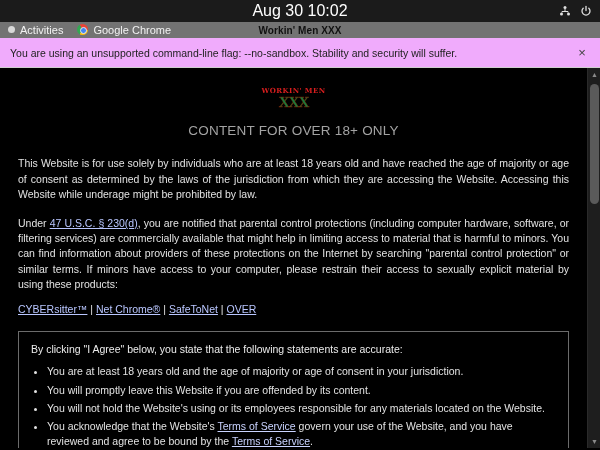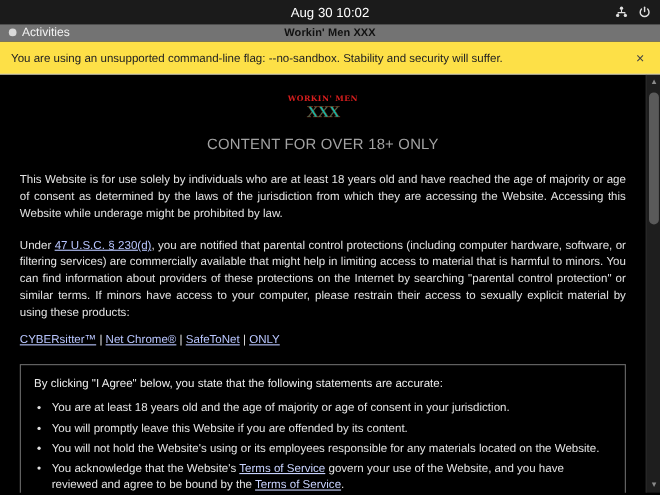--- a/index.html
+++ b/index.html
@@ -34,21 +34,21 @@
   }
   .chrome-glyph::after {
     content: ""; position: absolute; left: 3px; top: 3px;
     width: 5px; height: 5px; border-radius: 50%;
     background: #4285f4; border: 1px solid #e8e8e8;
     box-sizing: content-box;
     left: 2.5px; top: 2.5px;
   }
   .topbar-center {
     position: absolute; left: 0; right: 0; text-align: center;
-    font-size: 12px; color: #ffffff; pointer-events: none;
+    font-size: 16px; color: #ffffff; pointer-events: none;
   }
   .topbar-right {
     margin-left: auto; display: flex; align-items: center; gap: 9px;
     padding-right: 8px;
   }
   .ic { width: 12px; height: 12px; display: block; }
   .ic svg { display:block; }
 
   
   .win-title {
@@ -57,21 +57,21 @@
     color: #111;
     font-size: 10px;
     display: flex; align-items: center; justify-content: center;
     font-weight: bold;
     letter-spacing: .1px;
   }
 
   
   .infobar {
     height: 30px;
-    background: #fde047;
+    background: #f0abfc;
     border-bottom: 1px solid #cfcfcf;
     display: flex; align-items: center;
     padding: 0 10px 0 10px;
     font-size: 10.5px;
     color: #222;
   }
   .infobar-text { flex: 1; }
   .infobar-close {
     width: 16px; height: 16px;
     display: flex; align-items: center; justify-content: center;
@@ -104,21 +104,21 @@
     font-size: 7px;
     color: #d81e1e;
     letter-spacing: .4px;
     font-weight: bold;
     text-shadow: 0 0 1px #000;
   }
   .logo-xxx {
     font-family: "Liberation Serif", serif;
     font-size: 15px;
     font-weight: bold;
-    color: #14b8a6;
+    color: #15803d;
     letter-spacing: -1px;
     -webkit-text-stroke: 0.4px #7a1b00;
     margin-top: -1px;
   }
 
   h1.headline {
     text-align: center;
     font-size: 13.5px;
     font-weight: normal;
     color: #a3a3a3;
@@ -162,20 +162,24 @@
   }
 </style>
 </head>
 <body>
 
 <div class="topbar">
   <div class="topbar-left">
     <div class="tb-item">
       <span class="tb-dot"></span>
       <span>Activities</span>
+    </div>
+    <div class="tb-item">
+      <span class="chrome-glyph"></span>
+      <span>Google Chrome</span>
     </div>
   </div>
   <div class="topbar-center">Aug 30 10:02</div>
   <div class="topbar-right">
     <span class="ic">
       <svg width="12" height="12" viewBox="0 0 12 12">
         <circle cx="6" cy="2.5" r="1.5" fill="#e0e0e0"></circle>
         <circle cx="2.5" cy="9" r="1.5" fill="#e0e0e0"></circle>
         <circle cx="9.5" cy="9" r="1.5" fill="#e0e0e0"></circle>
         <path d="M6 4v2.5M6 6.5H3v1M6 6.5h3v1" stroke="#e0e0e0" stroke-width="1" fill="none"></path>
@@ -209,21 +213,21 @@
 
     <h1 class="headline">CONTENT FOR OVER 18+ ONLY</h1>
 
     <p class="para">This Website is for use solely by individuals who are at least 18 years old and have reached the age of majority or age of consent as determined by the laws of the jurisdiction from which they are accessing the Website. Accessing this Website while underage might be prohibited by law.</p>
 
     <p class="para second">
       <span>Under </span><a class="lnk" href="#">47 U.S.C. § 230(d)</a><span>, you are notified that parental control protections (including computer hardware, software, or filtering services) are commercially available that might help in limiting access to material that is harmful to minors. You can find information about providers of these protections on the Internet by searching "parental control protection" or similar terms. If minors have access to your computer, please restrain their access to sexually explicit material by using these products:</span>
     </p>
 
     <p class="para links-row">
-      <a class="lnk" href="#">CYBERsitter™</a><span> | </span><a class="lnk" href="#">Net Chrome®</a><span> | </span><a class="lnk" href="#">SafeToNet</a><span> | </span><a class="lnk" href="#">ONLY</a>
+      <a class="lnk" href="#">CYBERsitter™</a><span> | </span><a class="lnk" href="#">Net Chrome®</a><span> | </span><a class="lnk" href="#">SafeToNet</a><span> | </span><a class="lnk" href="#">OVER</a>
     </p>
 
     <div class="agreebox">
       <div class="intro">By clicking "I Agree" below, you state that the following statements are accurate:</div>
       <ul>
         <li>You are at least 18 years old and the age of majority or age of consent in your jurisdiction.</li>
         <li>You will promptly leave this Website if you are offended by its content.</li>
         <li>You will not hold the Website's using or its employees responsible for any materials located on the Website.</li>
         <li><span>You acknowledge that the Website's </span><a class="lnk plain" href="#">Terms of Service</a><span> govern your use of the Website, and you have reviewed and agree to be bound by the </span><a class="lnk plain" href="#">Terms of Service</a><span>.</span></li>
       </ul>

